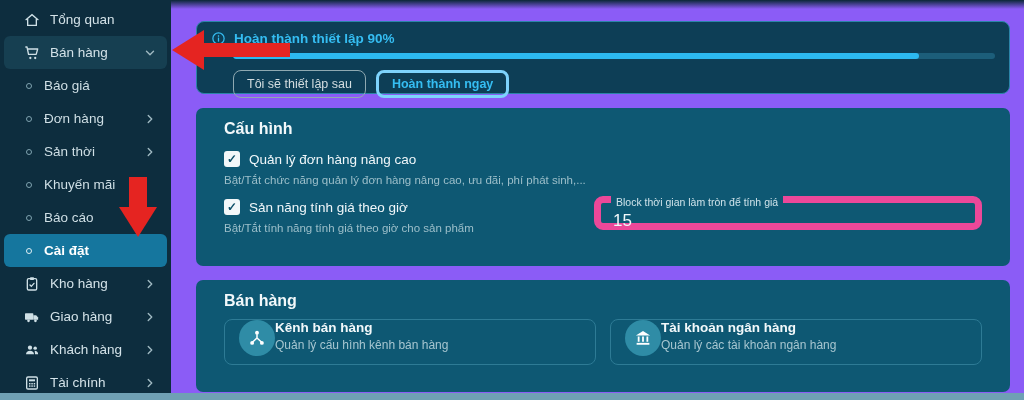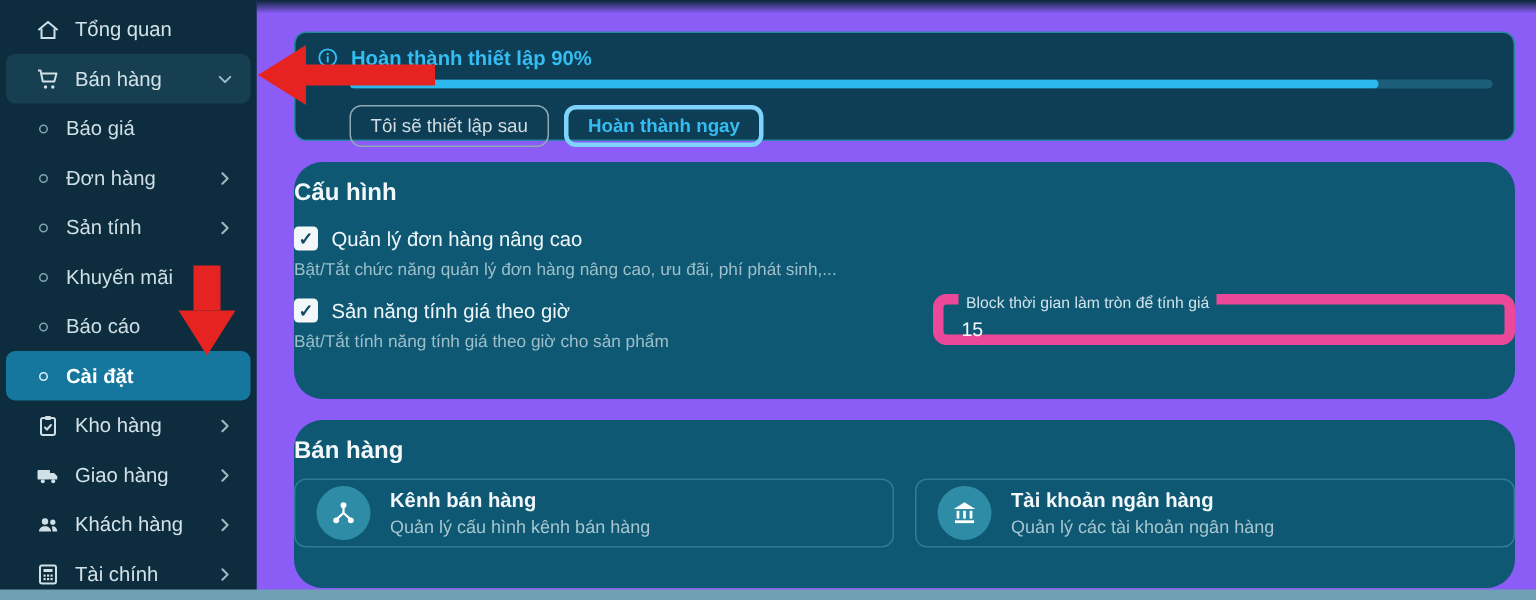--- a/index.html
+++ b/index.html
@@ -61,21 +61,21 @@
   .banner-btns { display:flex; gap:10px; margin:11px 0 0 22px; }
   .btn {
     font-family:"Liberation Sans",sans-serif;
     background:transparent; font-size:12.5px; padding:4px 13px; border-radius:8px; cursor:pointer;
   }
   .btn.ghost { color:#d3dde0; border:1px solid #8ea9b1; }
   .btn.accent { color:#35bdf2; border:3px solid #7dd3fc; font-weight:bold; }
   
   .panel {
     position:absolute; left:25px; right:14px;
-    background:#0e5873; border-radius:19px; padding:12px 0; overflow:hidden;
+    background:#0e5873; border-radius:7px; padding:12px 28px; overflow:hidden;
   }
   .panel-config { top:108px; height:158px; }
   .panel-sales  { top:280px; height:112px; }
   .panel-title { font-size:16px; font-weight:bold; color:#f2f8fa; }
   .setting-row { margin-top:13px; }
   .check-line { display:flex; align-items:center; gap:9px; }
   .checkbox {
     width:16px; height:16px; background:#f2f7f9; border-radius:3px;
     display:inline-flex; align-items:center; justify-content:center; cursor:pointer; flex:0 0 16px;
   }
@@ -87,27 +87,27 @@
   .outlined-field {
     position:relative; height:34px; border:7px solid #ec4899; border-radius:9px;
     padding:8px 12px 0 12px; margin-top:-3px;
   }
   .outlined-field .fl-label {
     position:absolute; top:-7px; left:10px; background:#0e5873; padding:0 5px;
     font-size:10.5px; color:#cfe3ea; white-space:nowrap;
   }
   .outlined-field input {
     width:100%; border:none; background:transparent; color:#f2f8fa;
-    font-size:13px; font-family:"Liberation Sans",sans-serif; outline:none; padding:0;
+    font-size:17px; font-family:"Liberation Sans",sans-serif; outline:none; padding:0;
   }
   
   .cards { display:grid; grid-template-columns:1fr 1fr; column-gap:14px; margin-top:9px; }
   .card {
     border:1px solid #2e7b95; border-radius:8px; height:46px;
-    display:flex; align-items:center; gap:13px; padding:0 14px; cursor:pointer;
+    display:flex; padding:0 14px; cursor:pointer;
   }
   .card-circle {
     width:36px; height:36px; border-radius:50%; background:#2f8ca6;
     display:flex; align-items:center; justify-content:center; color:#ffffff; flex:0 0 36px;
   }
   .card-circle svg { width:18px; height:18px; }
   .card-title { font-size:13.5px; font-weight:bold; color:#f2f8fa; }
   .card-desc { font-size:12px; color:#a7c6d0; margin-top:3px; }
   
   .arrow-left { position:absolute; z-index:5; left:172px; top:30px; width:118px; height:40px; pointer-events:none; }
@@ -169,21 +169,21 @@
     <span class="lbl">Đơn hàng</span>
     <span class="chev">
       <svg viewBox="0 0 24 24">
           <path d="M9 6 l6 6 -6 6" fill="none" stroke="currentColor" stroke-width="2.4" stroke-linecap="round" stroke-linejoin="round"></path>
         </svg>
     </span>
   </div>
 
   <div class="side-sub">
     <span class="bullet"></span>
-    <span class="lbl">Sản tính</span>
+    <span class="lbl">Sản thời</span>
     <span class="chev">
       <svg viewBox="0 0 24 24">
           <path d="M9 6 l6 6 -6 6" fill="none" stroke="currentColor" stroke-width="2.4" stroke-linecap="round" stroke-linejoin="round"></path>
         </svg>
     </span>
   </div>
 
   <div class="side-sub">
     <span class="bullet"></span>
     <span class="lbl">Khuyến mãi</span>

